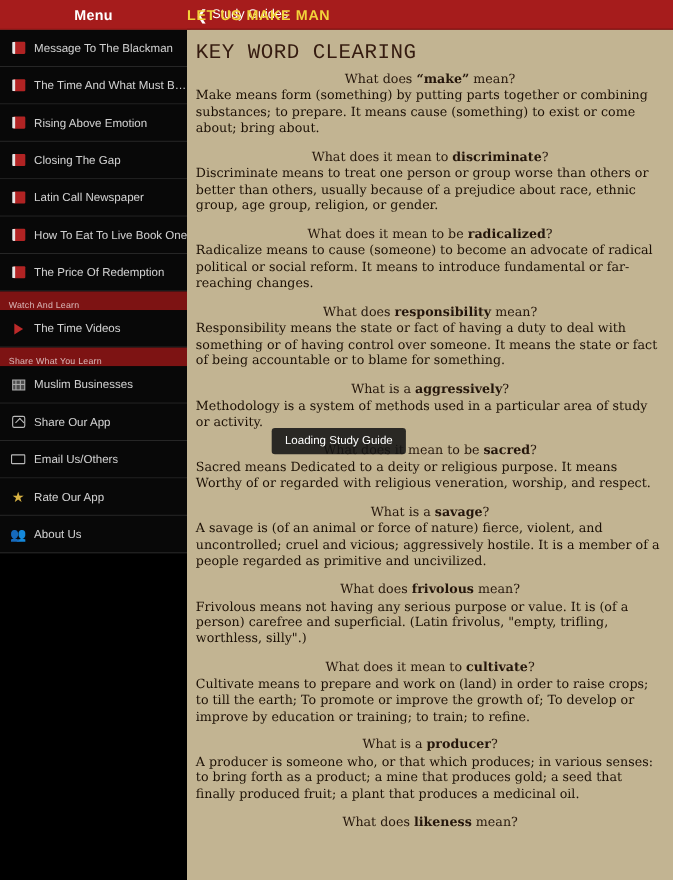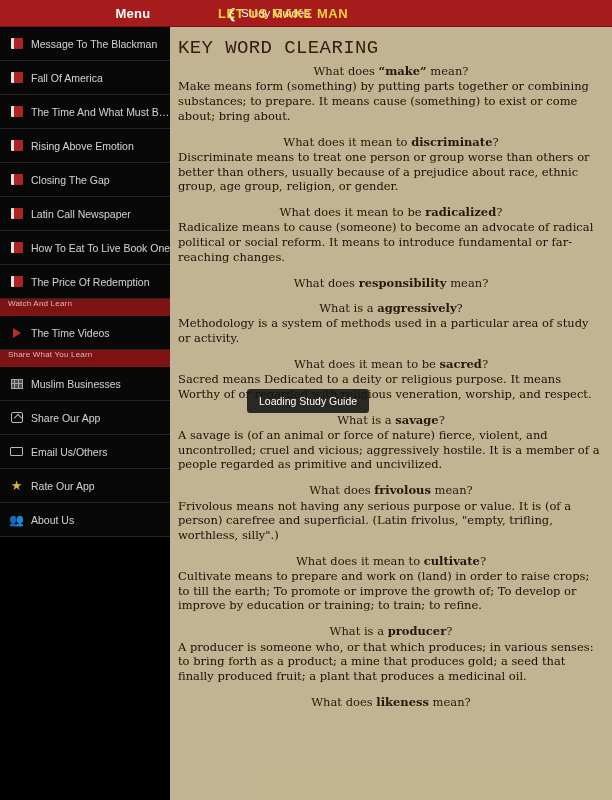--- a/index.html
+++ b/index.html
@@ -18,21 +18,20 @@
   }
 
   
   .topbar {
     position: absolute; top: 0; left: 0;
     width: 612px; height: 27px;
     background: #a61c1c;
     display: flex; align-items: stretch;
     border-bottom: 1px solid #7a1212;
     z-index: 5;
-    padding-left: 48px;
   }
   .topbar-left {
     width: 170px;
     display: flex; align-items: center; justify-content: center;
     background: #a61c1c;
   }
   .topbar-left .menu-label {
     color: #ffffff;
     font-size: 13px;
     font-weight: bold;
@@ -89,21 +88,21 @@
   .nav-item .label {
     color: #e8e8e8;
     font-size: 10.5px;
     white-space: nowrap;
     overflow: hidden;
     text-overflow: ellipsis;
   }
   .section-head {
     height: 17px;
     background: #8c1616;
-    display: flex; align-items: flex-start;
+    display: flex; align-items: flex-end;
     padding-left: 8px;
   }
   .section-head .label {
     color: #f0c9c9;
     font-size: 8px;
     letter-spacing: .2px;
   }
 
   
   .book-ico {
@@ -244,26 +243,20 @@
         <div class="nav-item">
           <span class="ico">
             <span class="book-ico"></span>
           </span>
           <span class="label">Message To The Blackman</span>
         </div>
         <div class="nav-item">
           <span class="ico">
             <span class="book-ico"></span>
           </span>
-          <span class="label">Fall Of America</span>
-        </div>
-        <div class="nav-item">
-          <span class="ico">
-            <span class="book-ico"></span>
-          </span>
           <span class="label">The Time And What Must Be ...</span>
         </div>
         <div class="nav-item">
           <span class="ico">
             <span class="book-ico"></span>
           </span>
           <span class="label">Rising Above Emotion</span>
         </div>
         <div class="nav-item">
           <span class="ico">
@@ -351,20 +344,21 @@
         <div class="qa">
           <div class="q"><span>What does it mean to </span><b>discriminate</b><span>?</span></div>
           <div class="a">Discriminate means to treat one person or group worse than others or better than others, usually because of a prejudice about race, ethnic group, age group, religion, or gender.</div>
         </div>
         <div class="qa">
           <div class="q"><span>What does it mean to be </span><b>radicalized</b><span>?</span></div>
           <div class="a">Radicalize means to cause (someone) to become an advocate of radical political or social reform. It means to introduce fundamental or far-reaching changes.</div>
         </div>
         <div class="qa">
           <div class="q"><span>What does </span><b>responsibility</b><span> mean?</span></div>
+          <div class="a">Responsibility means the state or fact of having a duty to deal with something or of having control over someone. It means the state or fact of being accountable or to blame for something.</div>
         </div>
         <div class="qa">
           <div class="q"><span>What is a </span><b>aggressively</b><span>?</span></div>
           <div class="a">Methodology is a system of methods used in a particular area of study or activity.</div>
         </div>
         <div class="qa">
           <div class="q"><span>What does it mean to be </span><b>sacred</b><span>?</span></div>
           <div class="a">Sacred means Dedicated to a deity or religious purpose. It means Worthy of or regarded with religious veneration, worship, and respect.</div>
         </div>
         <div class="qa">

